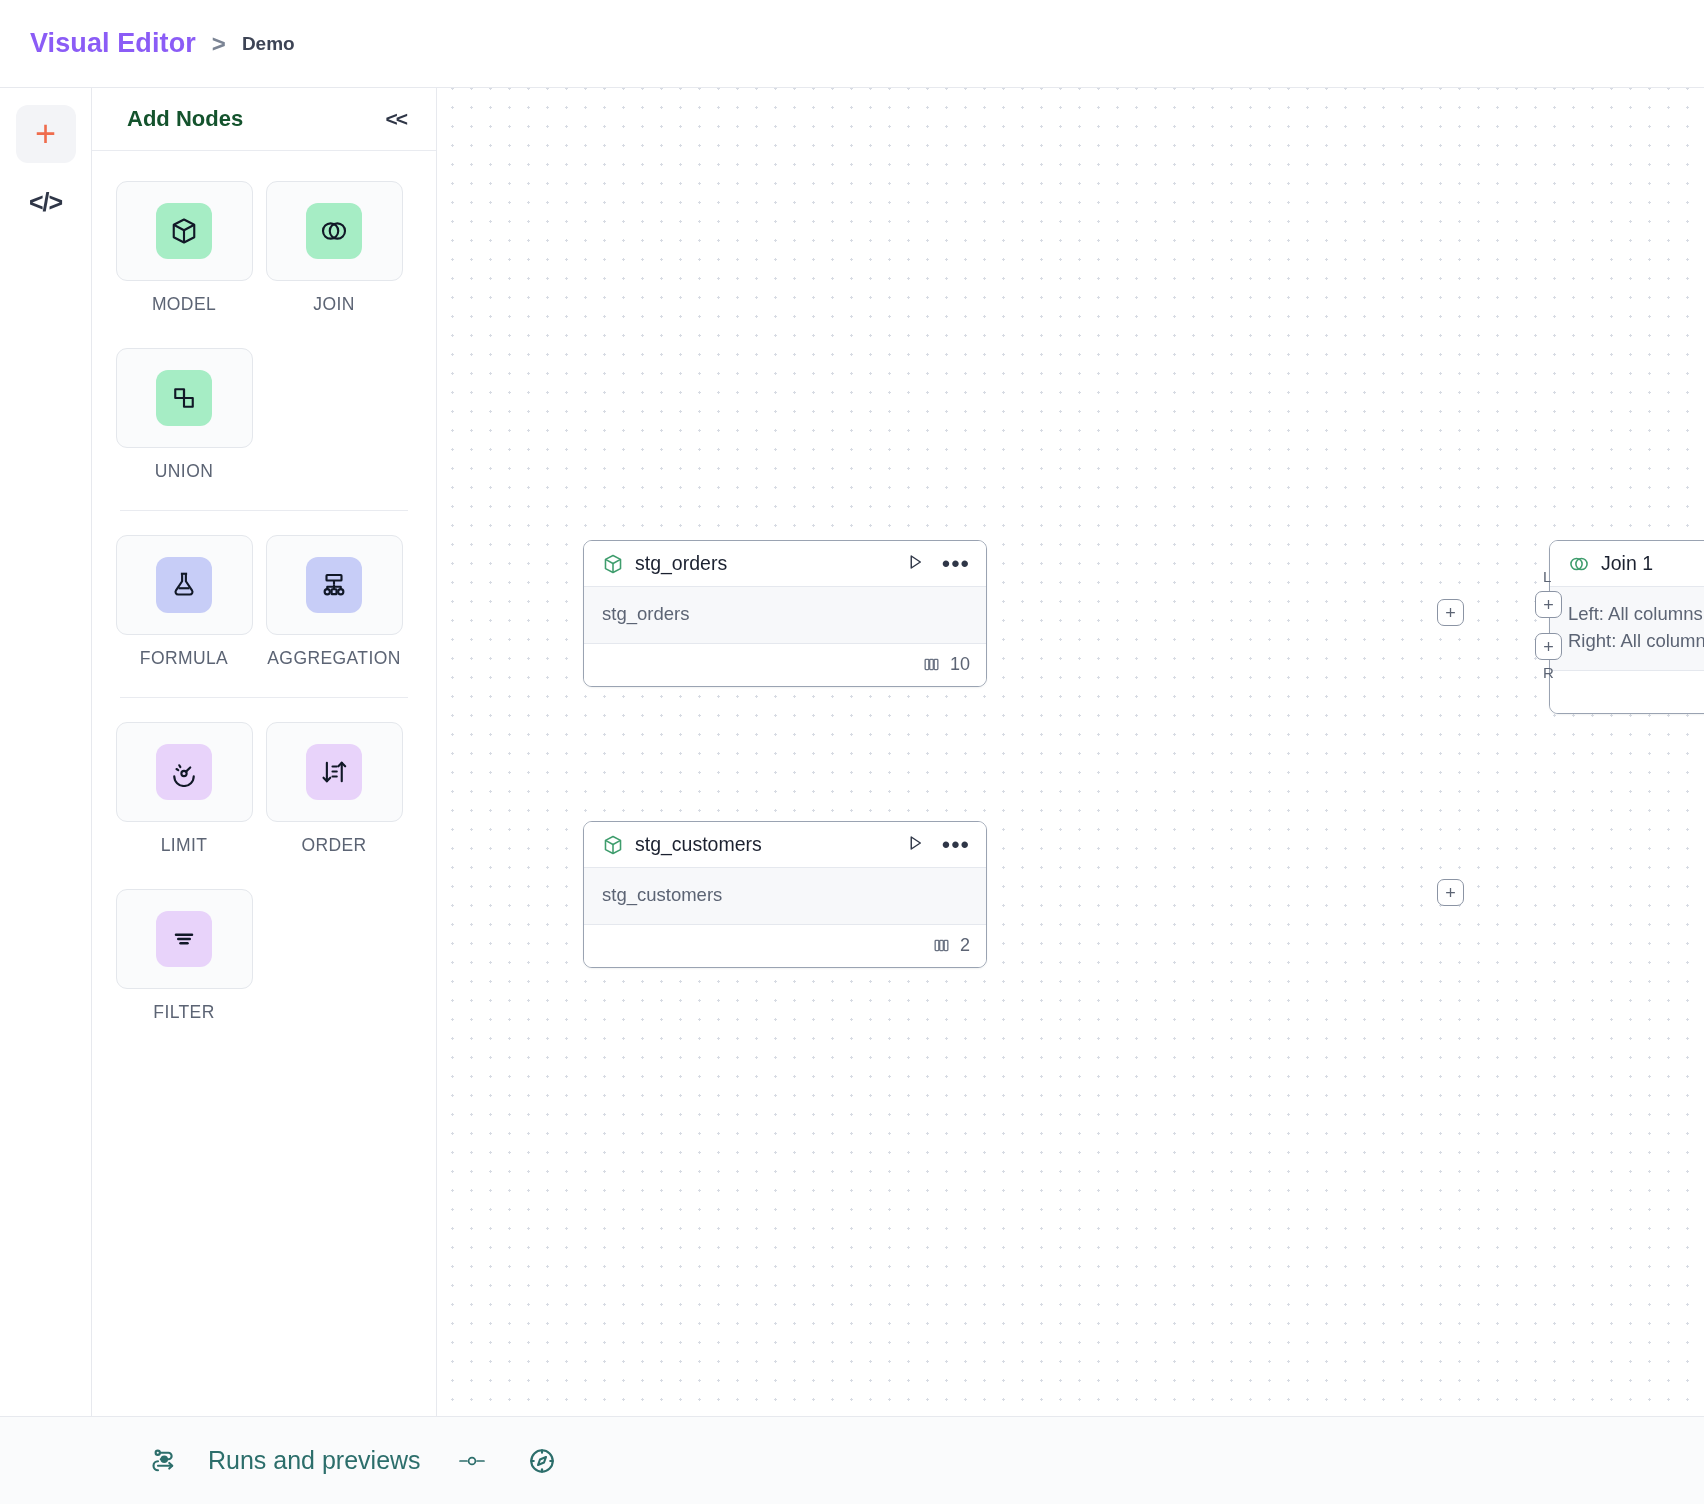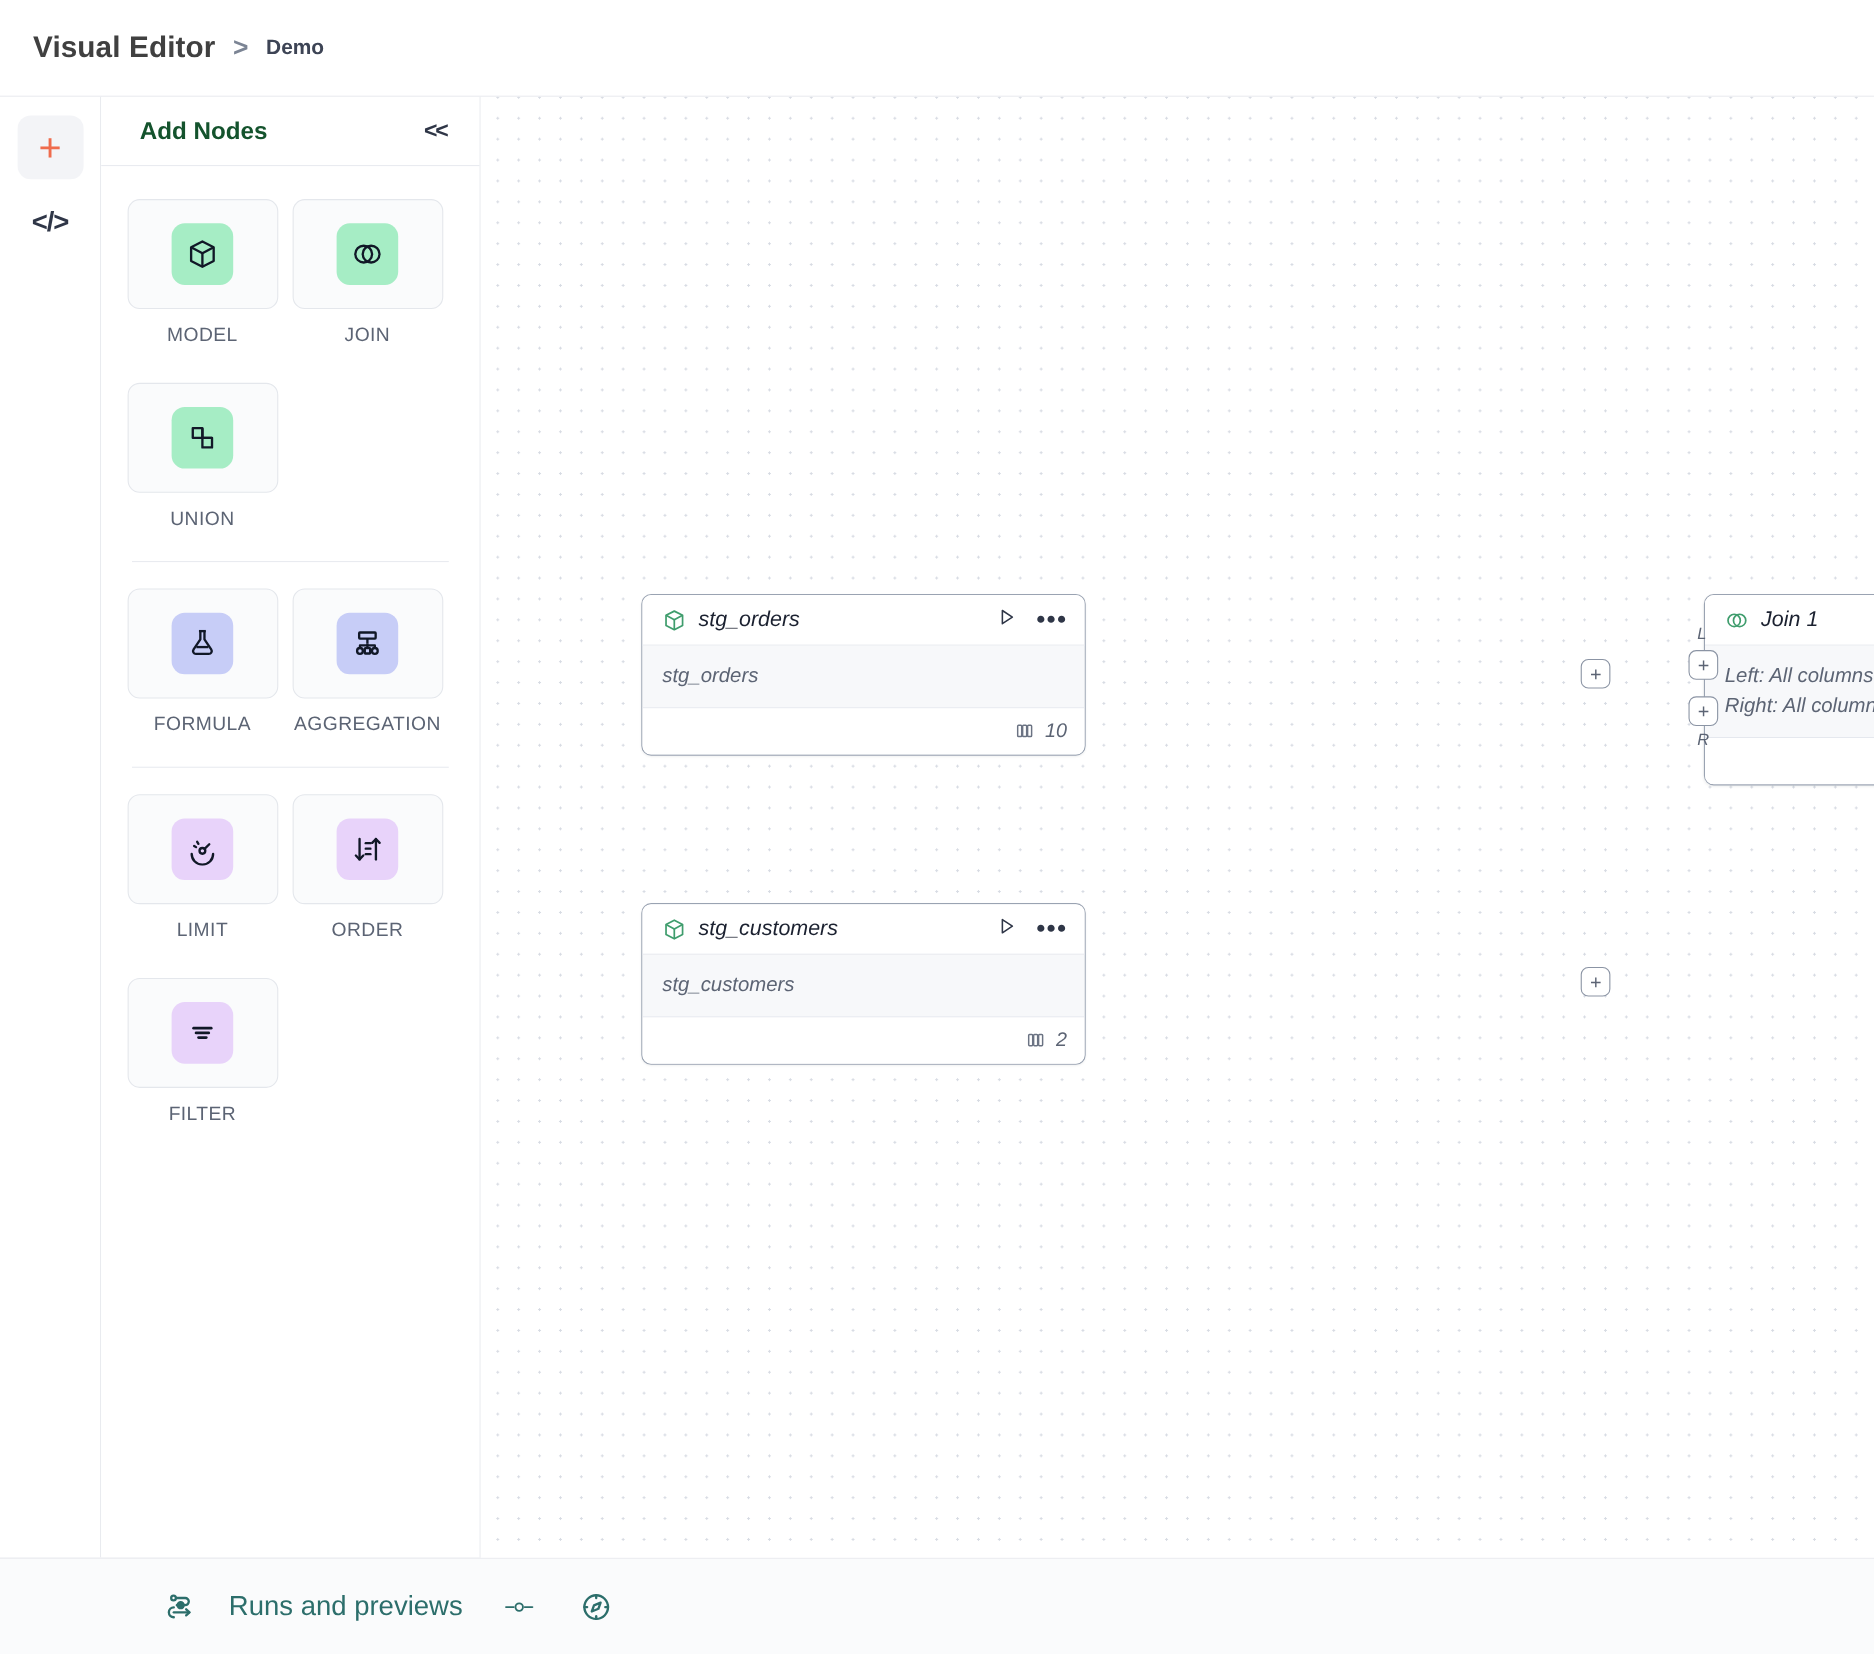--- a/index.html
+++ b/index.html
@@ -13,21 +13,21 @@
 
   
   .header {
     height: 88px; flex: 0 0 88px;
     display: flex; align-items: center;
     padding-left: 30px;
     background: #ffffff;
     border-bottom: 1px solid #e7e9ee;
   }
   .crumb-root {
-    color: #404040; font-size: 27px; font-weight: bold; letter-spacing: .1px;
+    color: #8b5cf6; font-size: 27px; font-weight: bold; letter-spacing: .1px;
   }
   .crumb-sep { color: #7b8494; font-size: 24px; margin: 0 16px; font-weight: 600; }
   .crumb-leaf { color: #3d4455; font-size: 19px; font-weight: bold; }
 
   
   .body { flex: 1 1 auto; display: flex; min-height: 0; }
 
   
   .rail {
     width: 92px; flex: 0 0 92px;
@@ -85,21 +85,20 @@
   .palette-div { height: 1px; background: #e9ebf0; margin: 28px 0 24px 0; }
   .grp-gap { margin-top: 18px; }
 
   
   .canvas {
     flex: 1 1 auto; position: relative; overflow: hidden;
     background-color: #ffffff;
     background-image: radial-gradient(#d7dbe3 1.1px, transparent 1.1px);
     background-size: 19px 19px;
     background-position: 6px 10px;
-    font-style: italic;
   }
   .edges { position: absolute; inset: 0; pointer-events: none; }
 
   
   .gnode {
     position: absolute;
     background: #ffffff;
     border: 1px solid #9aa3b2;
     border-radius: 9px;
     box-shadow: 0 1px 2px rgba(20,26,40,.06);

